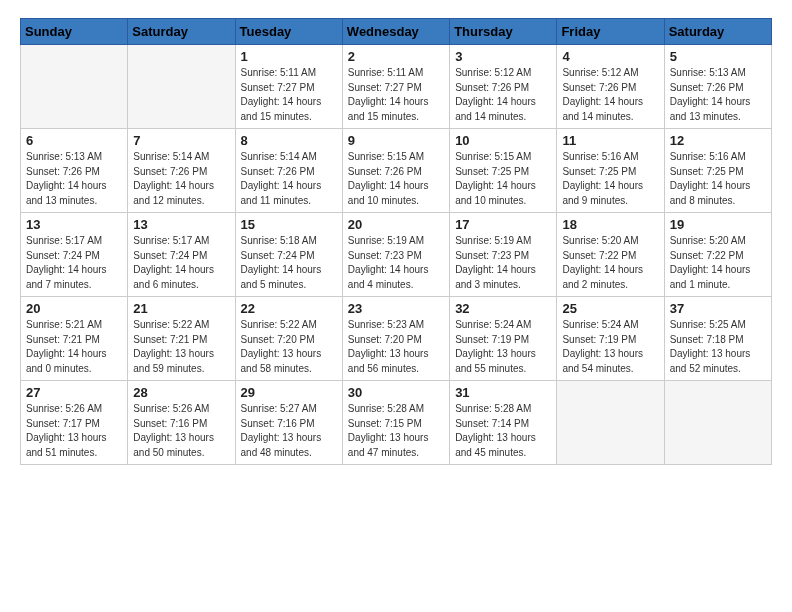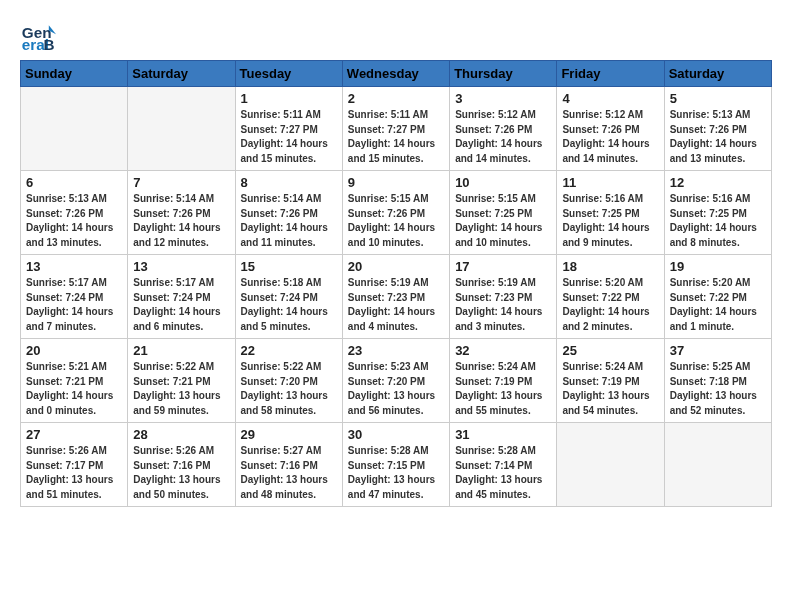--- a/index.html
+++ b/index.html
@@ -74,48 +74,29 @@
     .day-num {
       font-size: 13px;
       font-weight: bold;
       color: #222;
       margin-bottom: 2px;
     }
     .day-info {
       font-size: 10px;
       color: #333;
       line-height: 1.45;
-      font-weight: bold;
     }
     .last-row td {
       height: 75px;
     }
   </style>
 </head>
 <body>
 
 <div class="page">
-  <div class="header-top">
-    <div class="logo">
-      <svg class="logo-icon" viewBox="0 0 40 40">
-        <text x="2" y="22" font-size="17" font-weight="bold" fill="#1a3a5c">Gen</text>
-        <text x="2" y="36" font-size="17" font-weight="bold" fill="#1a7abf">eral</text>
-        <polygon points="32,8 40,18 32,14" fill="#1a7abf"></polygon>
-        <text x="26" y="36" font-size="17" font-weight="bold" fill="#1a3a5c">B</text>
-      </svg>
-      <div>
-        <div style="font-size:15px;font-weight:bold;color:#1a3a5c;line-height:1.2;"></div>
-        <div style="font-size:15px;font-weight:bold;color:#1a7abf;line-height:1.2;"></div>
-      </div>
-    </div>
-    <div class="title-block">
-      <div class="main-title"></div>
-      <div class="subtitle"></div>
-    </div>
-  </div>
 
   <table class="calendar">
     <thead>
       <tr>
       <th>Sunday</th>
           <th>Saturday</th>
           <th>Tuesday</th>
           <th>Wednesday</th>
           <th>Thursday</th>
           <th>Friday</th>

